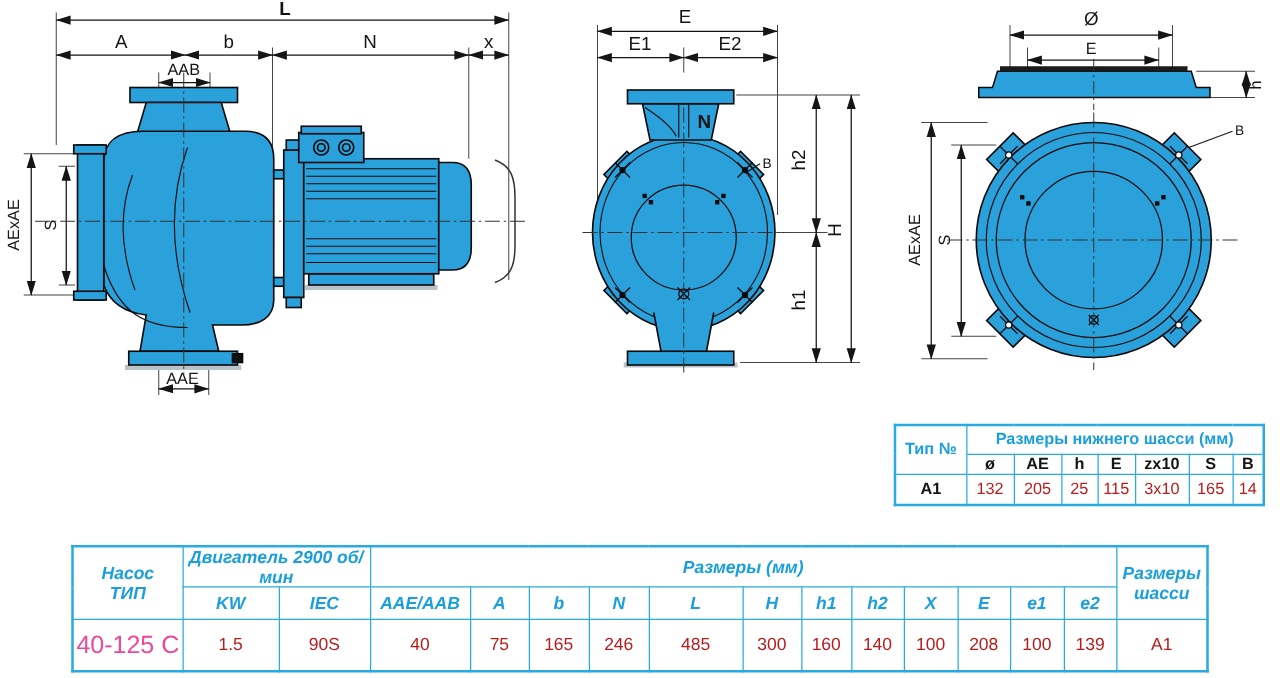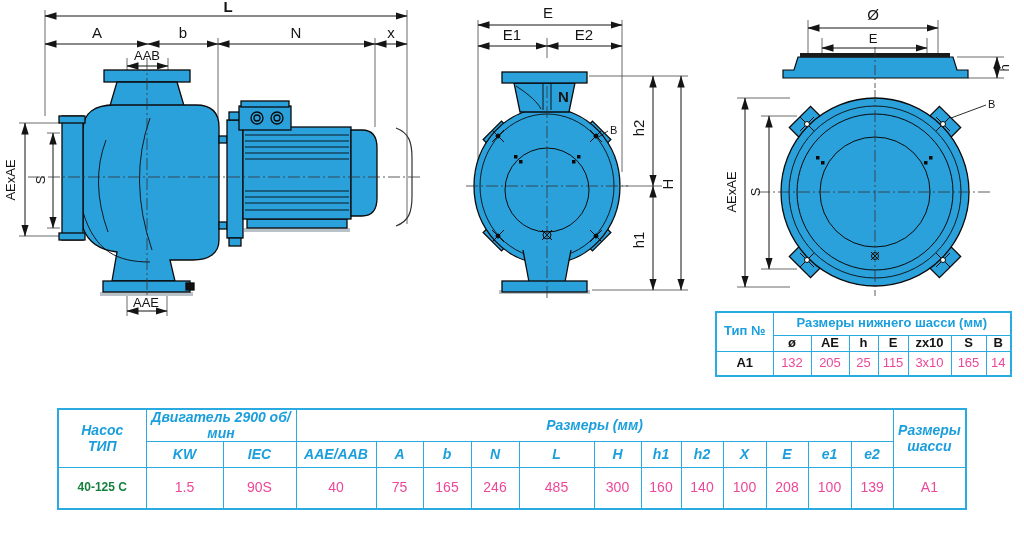--- a/index.html
+++ b/index.html
@@ -4,35 +4,35 @@
 <style>
   html,body{margin:0;padding:0;background:#fff;}
   body{width:1024px;height:542px;position:relative;font-family:"Liberation Sans",sans-serif;overflow:hidden;}
   .page{position:absolute;left:0;top:0;width:1024px;height:542px;background:#fff;}
   svg{position:absolute;left:0;top:0;}
   svg text{font-family:"Liberation Sans",sans-serif;fill:#151515;}
   .dim{font-size:15px;}
   .dim-sm{font-size:13px;}
   .dim-b{font-size:15px;font-weight:bold;}
   .dim-xs{font-size:11px;}
-  table{border-collapse:collapse;table-layout:fixed;position:absolute;background:#fff;}
+  table{border-collapse:collapse;table-layout:fixed;position:absolute;background:#fff;margin-top:28px;}
   td{border:1px solid #29ABE2;text-align:center;vertical-align:middle;padding:0;overflow:hidden;line-height:1.12;}
   .chassis-table{left:715px;top:311px;width:295px;font-size:13px;}
   .chassis-table .r1{height:23px;}
   .chassis-table .r2{height:16px;}
   .chassis-table .r3{height:25px;}
   .main-table{left:57px;top:408px;width:908px;font-size:14px;}
   .main-table .r1{height:26px;font-style:italic;}
   .main-table .r2{height:26px;font-style:italic;}
   .main-table .r3{height:41px;}
   .hdr{color:#1B9FDC;font-weight:bold;}
   .hdr-k{color:#151515;font-weight:bold;}
-  .val{color:#ec4899;}
+  .val{color:#b91c1c;}
   .val-b{color:#151515;font-weight:bold;}
-  .pump-name{color:#15803d;font-weight:bold;font-size:12px;}
+  .pump-name{color:#ec4899;font-weight:normal;font-size:20px;}
   .outer{border:2px solid #29ABE2;}
 </style>
 </head>
 <body>
 
 <div class="page">
 
 <svg width="1024" height="405" viewBox="0 0 1024 405">
   <defs>
     <marker id="ae" markerUnits="userSpaceOnUse" markerWidth="12" markerHeight="9" refX="11.5" refY="4.5" orient="auto">

